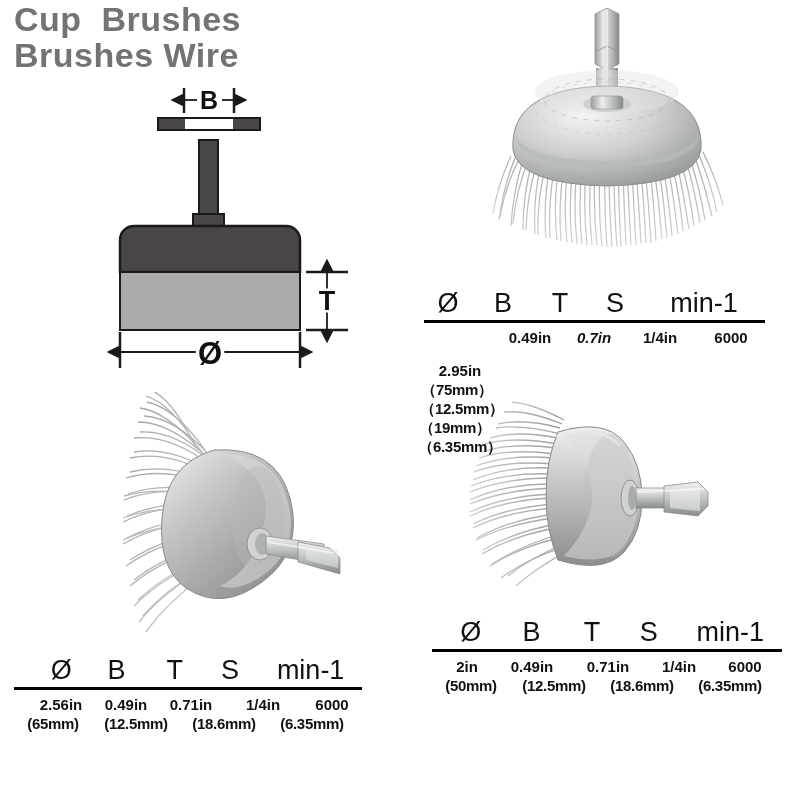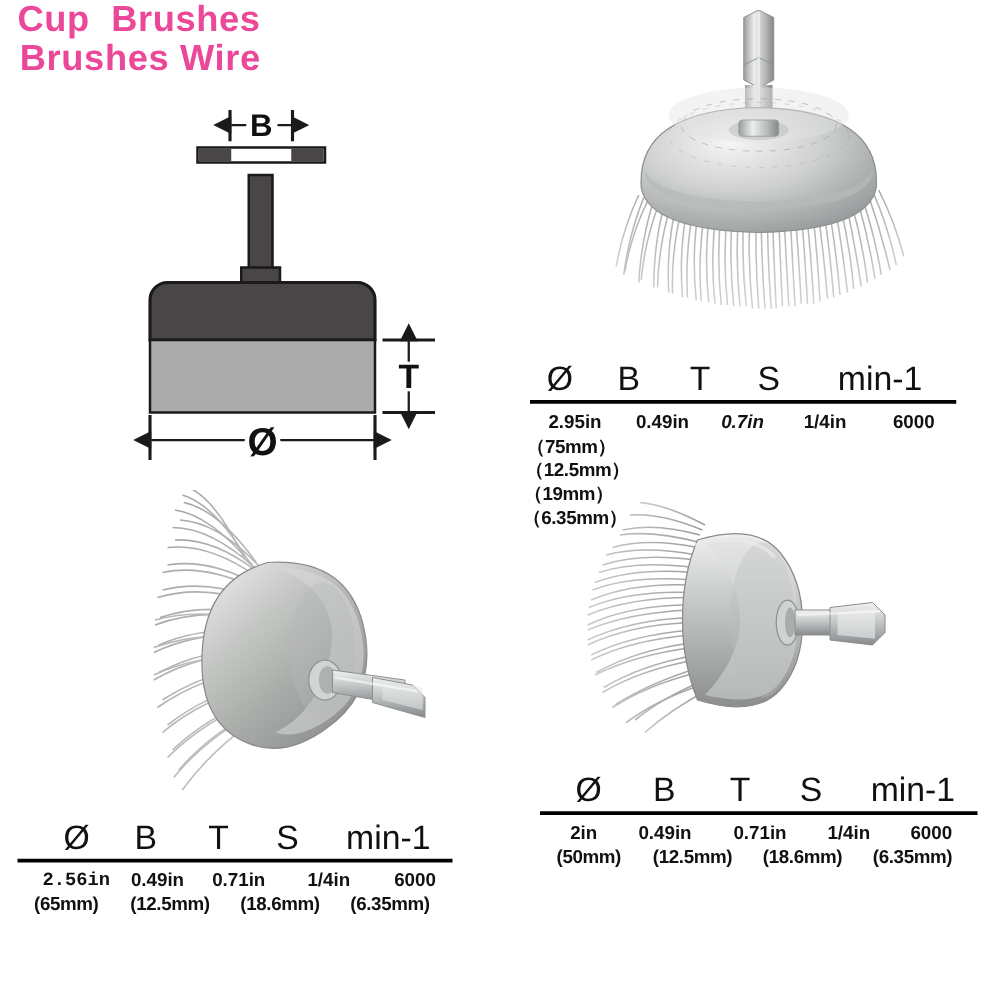--- a/index.html
+++ b/index.html
@@ -18,28 +18,27 @@
   }
 
   
   #title-block {
     position: absolute;
     left: 14px;
     top: 2px;
     line-height: 1.0;
   }
   #title-block .tline {
-    font-size: 29px;
+    font-size: 34px;
     font-weight: 700;
     letter-spacing: 0.5px;
-    color: #ec4899;
+    color: #737373;
     white-space: pre;
     display: block;
     margin-bottom: 2px;
-    text-align: right;
   }
 
   
   #diagram {
     position: absolute;
     left: 100px;
     top: 80px;
     width: 260px;
     height: 295px;
   }
@@ -85,42 +84,42 @@
   .spec-row span { display: inline-block; text-align: center; }
 
   
   #table-top-right { left: 424px; top: 288px; width: 345px; }
   #table-top-right .spec-head span:nth-child(1) { width: 48px; }
   #table-top-right .spec-head span:nth-child(2) { width: 62px; }
   #table-top-right .spec-head span:nth-child(3) { width: 52px; }
   #table-top-right .spec-head span:nth-child(4) { width: 58px; }
   #table-top-right .spec-head span:nth-child(5) { width: 120px; }
   #table-top-right .spec-rule { width: 341px; }
-  #table-top-right .in span:nth-child(1) { width: 72px; }
+  #table-top-right .in span:nth-child(1) { width: 72px; margin-top: 33px; }
   #table-top-right .in span:nth-child(2) { width: 68px; }
   #table-top-right .in span:nth-child(3) { width: 60px; font-style: italic; }
   #table-top-right .in span:nth-child(4) { width: 72px; }
   #table-top-right .in span:nth-child(5) { width: 70px; }
   #table-top-right .mm { margin-left: -10px; flex-direction: column; }
   #table-top-right .mm span:nth-child(1) { width: 86px; }
   #table-top-right .mm span:nth-child(2) { width: 96px; }
   #table-top-right .mm span:nth-child(3) { width: 82px; }
   #table-top-right .mm span:nth-child(4) { width: 92px; }
 
   
   #table-bot-left { left: 14px; top: 655px; width: 350px; }
   #table-bot-left .spec-head { padding-left: 22px; }
   #table-bot-left .spec-head span:nth-child(1) { width: 52px; }
   #table-bot-left .spec-head span:nth-child(2) { width: 62px; }
   #table-bot-left .spec-head span:nth-child(3) { width: 58px; }
   #table-bot-left .spec-head span:nth-child(4) { width: 56px; }
   #table-bot-left .spec-head span:nth-child(5) { width: 110px; }
   #table-bot-left .spec-rule { width: 348px; }
   #table-bot-left .in { padding-left: 14px; }
-  #table-bot-left .in span:nth-child(1) { width: 66px; font-family: Liberation Mono, monospace; }
+  #table-bot-left .in span:nth-child(1) { width: 66px; }
   #table-bot-left .in span:nth-child(2) { width: 64px; }
   #table-bot-left .in span:nth-child(3) { width: 66px; }
   #table-bot-left .in span:nth-child(4) { width: 78px; }
   #table-bot-left .in span:nth-child(5) { width: 60px; }
   #table-bot-left .mm { padding-left: 0px; }
   #table-bot-left .mm span:nth-child(1) { width: 78px; }
   #table-bot-left .mm span:nth-child(2) { width: 88px; }
   #table-bot-left .mm span:nth-child(3) { width: 88px; }
   #table-bot-left .mm span:nth-child(4) { width: 88px; }
 

